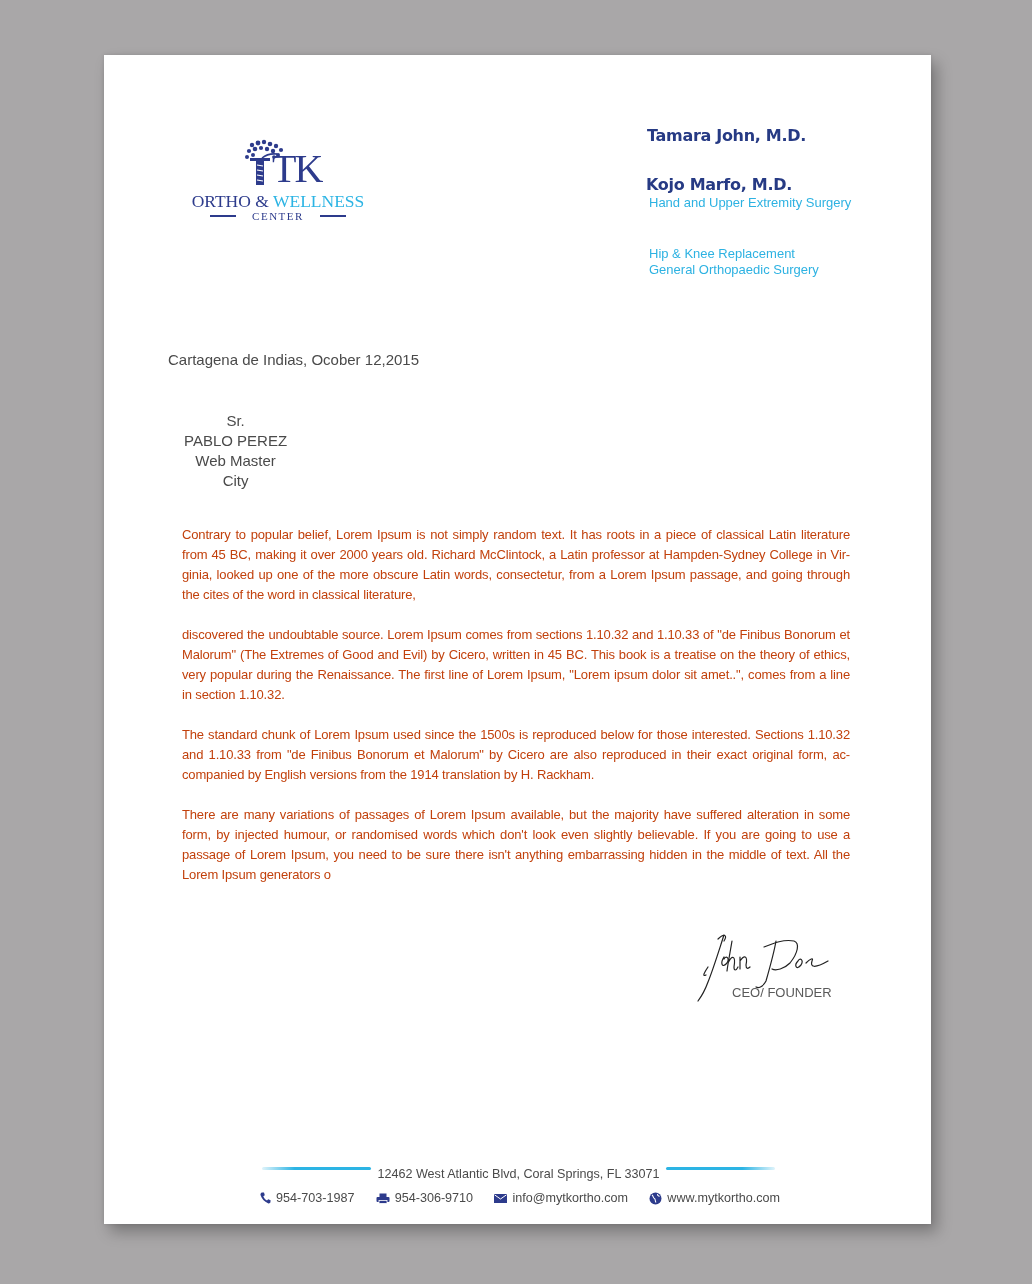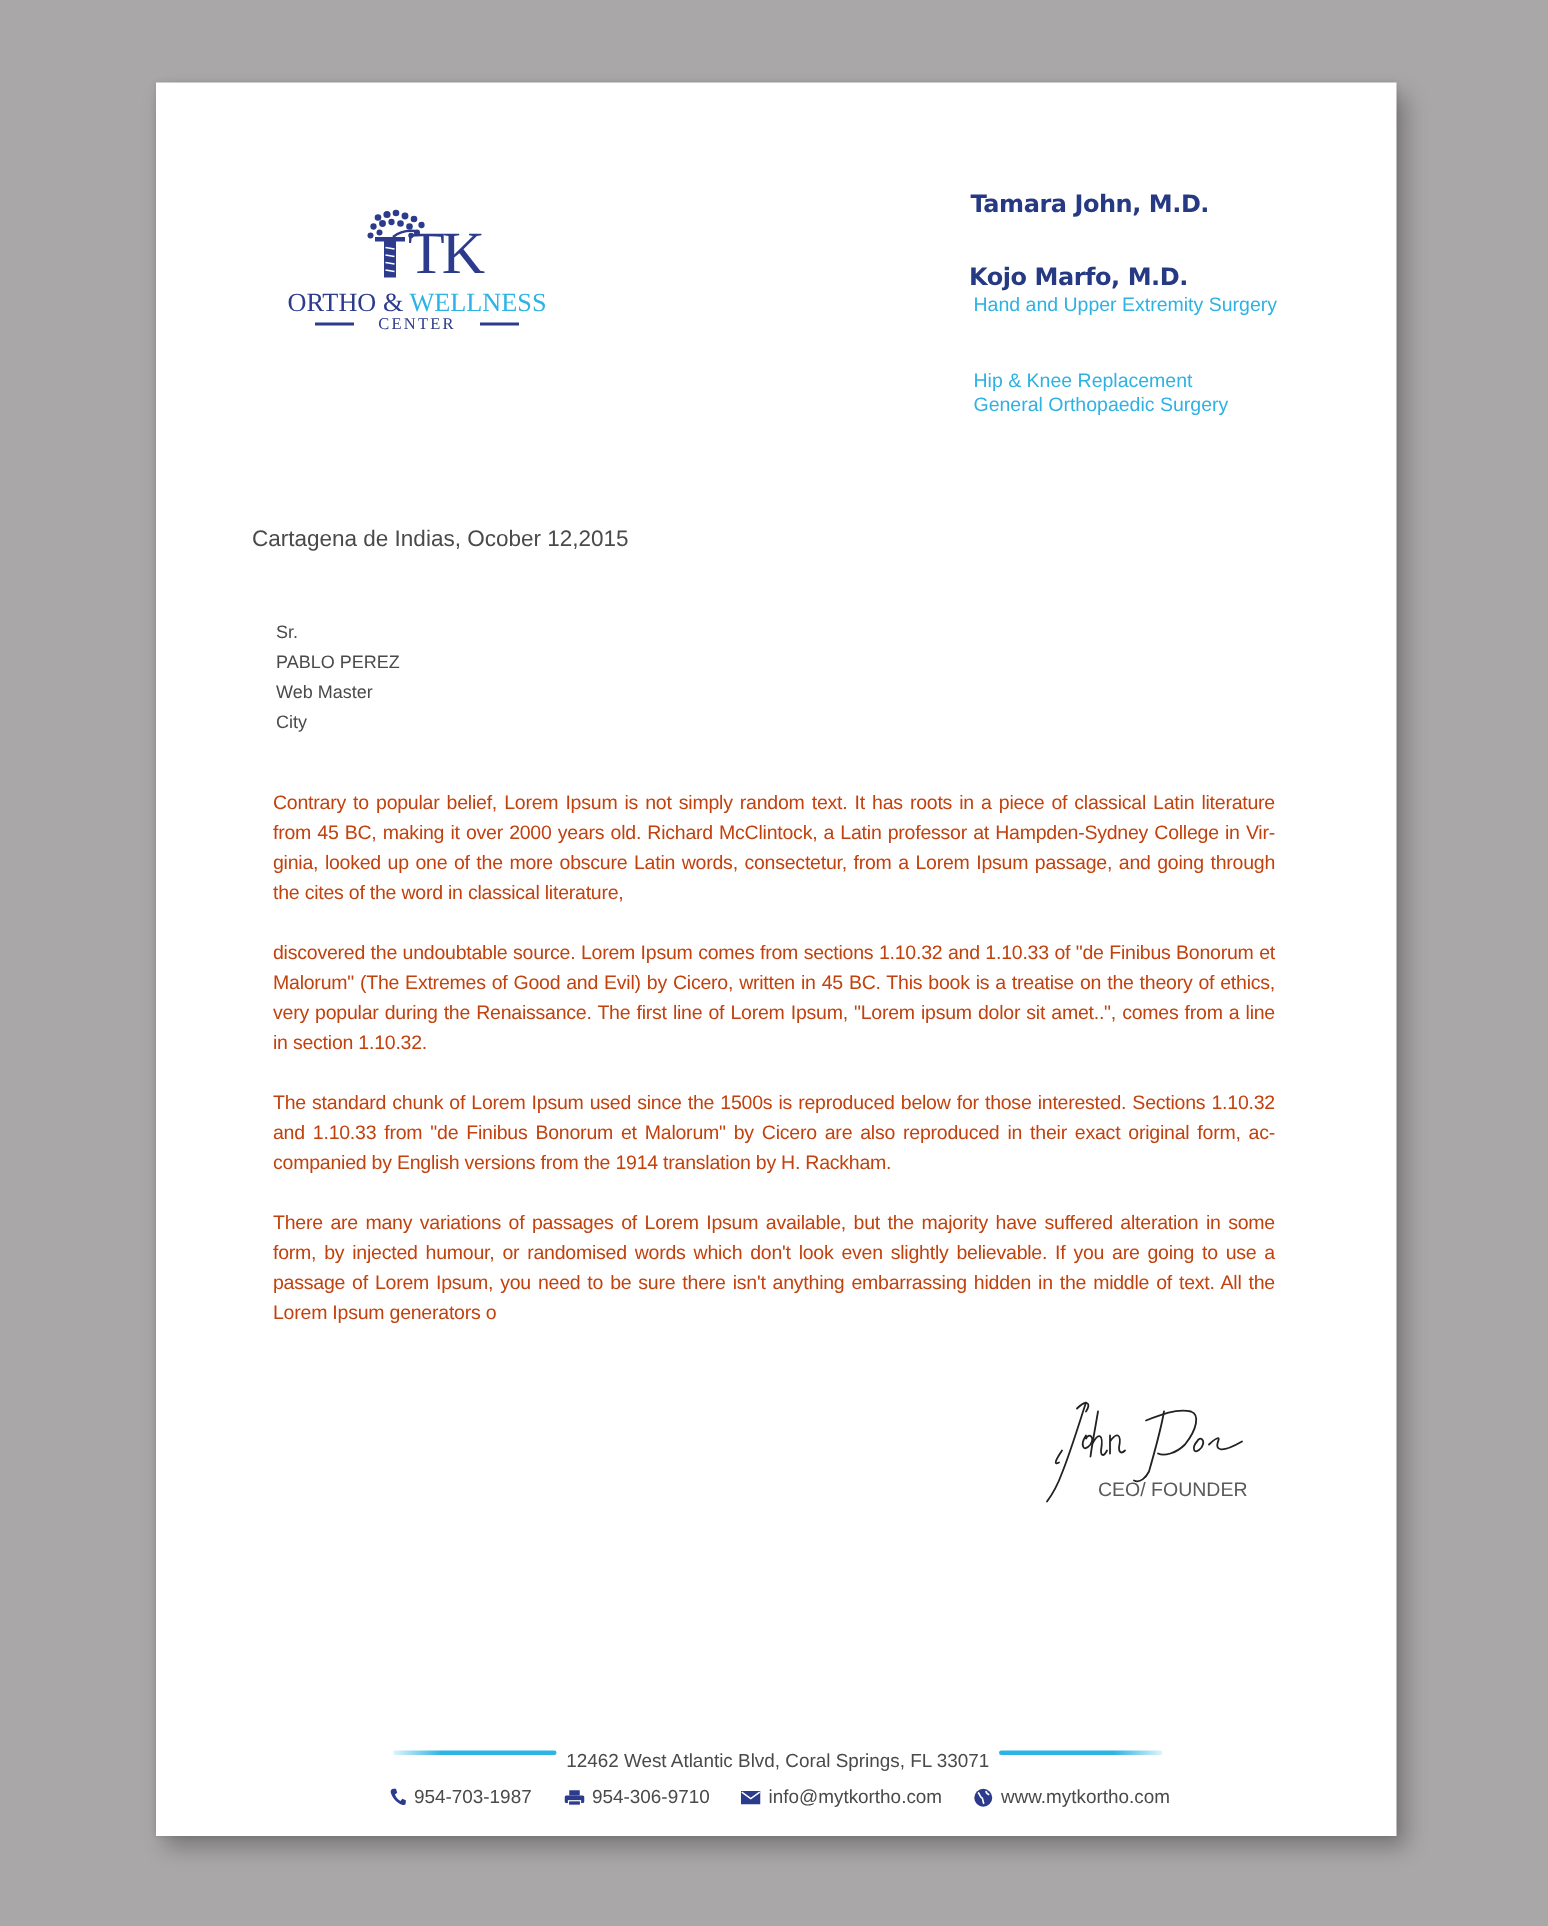--- a/index.html
+++ b/index.html
@@ -56,21 +56,21 @@
     .doc1-name { position: absolute; left: 0; top: 0; }
     .doc1-spec { position: absolute; left: 0; top: 25px; }
     .doc2-name { position: absolute; left: -1px; top: 49px; }
     .doc2-spec1 { position: absolute; left: 0; top: 76px; }
     .doc2-spec2 { position: absolute; left: 0; top: 92px; }
     .date-line {
       position: absolute; left: 64px; top: 296px;
       font-size: 15px; color: #4a4a4a; white-space: nowrap;
     }
     .recipient { position: absolute; left: 80px; top: 356px; }
-    .recipient div { font-size: 12px; line-height: 20px; color: #4a4a4a; white-space: nowrap; }
+    .recipient div { font-size: 15px; line-height: 20px; color: #4a4a4a; white-space: nowrap; text-align: center; }
 
     .paragraph {
       position: absolute; left: 78px; width: 668px;
       font-size: 13px; line-height: 20px; color: #c2410c;
       text-align: justify; letter-spacing: -0.15px;
     }
     .p1 { top: 470px; }
     .p2 { top: 570px; }
     .p3 { top: 670px; }
     .p4 { top: 750px; }

